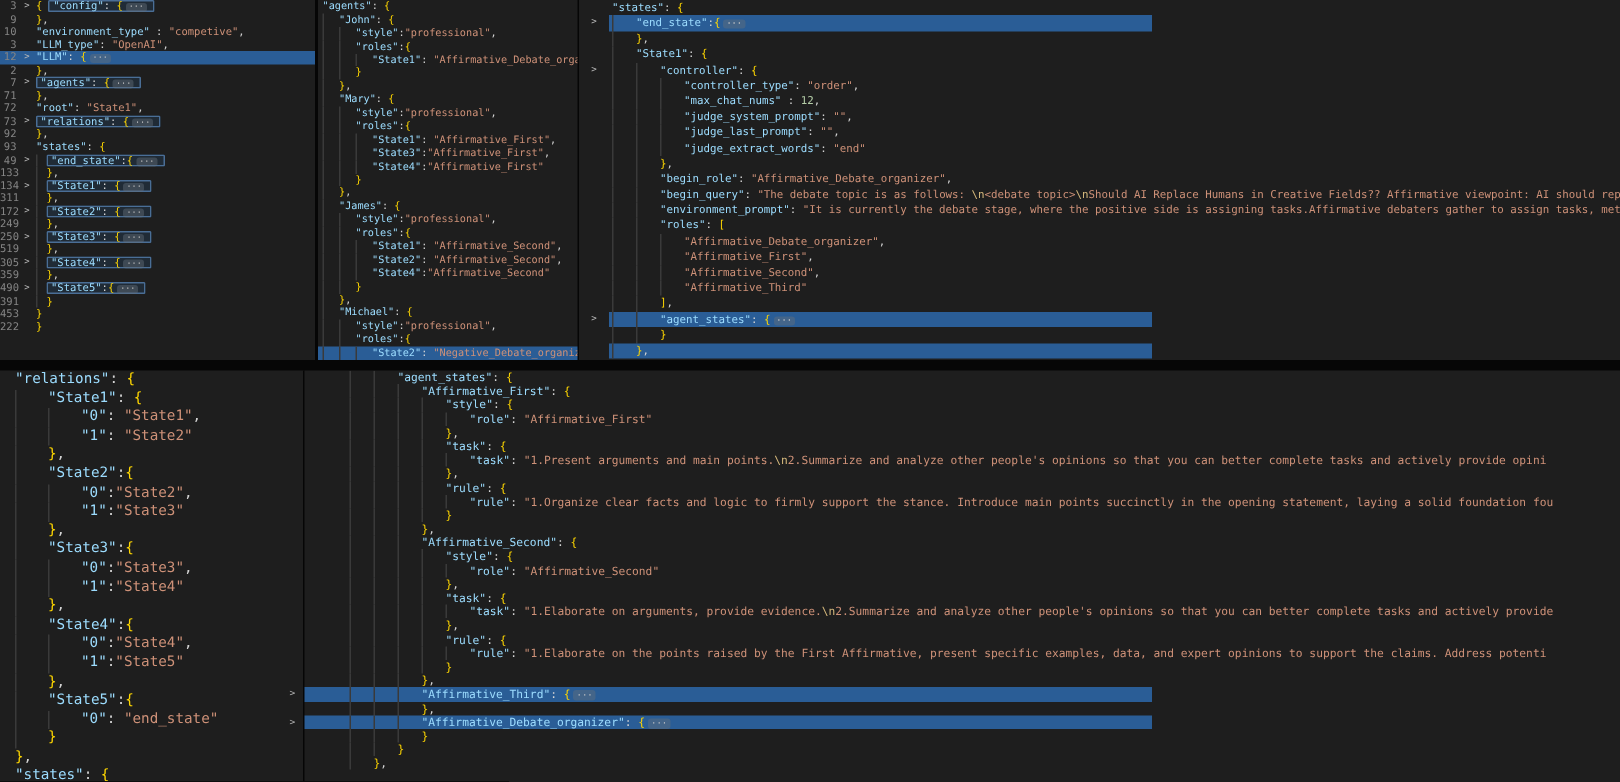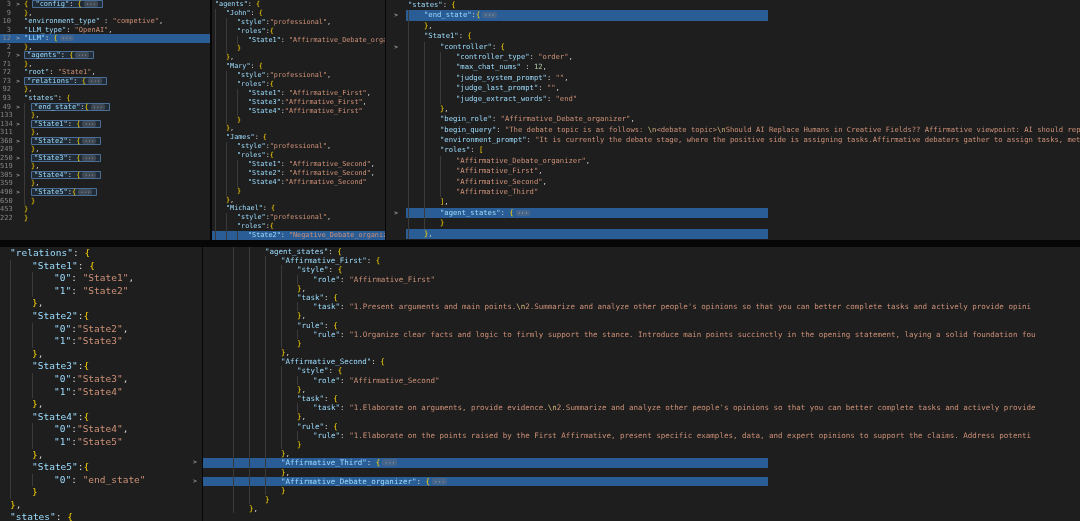--- a/index.html
+++ b/index.html
@@ -71,28 +71,28 @@
         <div class="row"><span class="ln">7</span><span class="fold">&gt;</span><span class="pad"></span><span class="content"><span class="foldbox"><span class="t-k">"agents"</span><span class="t-p">: </span><span class="t-b">{</span><span class="t-e">···</span></span></span></div>
         <div class="row"><span class="ln">71</span><span class="fold"></span><span class="pad"></span><span class="content"><span class="t-b">}</span><span class="t-p">,</span></span></div>
         <div class="row"><span class="ln">72</span><span class="fold"></span><span class="pad"></span><span class="content"><span class="t-k">"root"</span><span class="t-p">: </span><span class="t-s">"State1"</span><span class="t-p">,</span></span></div>
         <div class="row"><span class="ln">73</span><span class="fold">&gt;</span><span class="pad"></span><span class="content"><span class="foldbox"><span class="t-k">"relations"</span><span class="t-p">: </span><span class="t-b">{</span><span class="t-e">···</span></span></span></div>
         <div class="row"><span class="ln">92</span><span class="fold"></span><span class="pad"></span><span class="content"><span class="t-b">}</span><span class="t-p">,</span></span></div>
         <div class="row"><span class="ln">93</span><span class="fold"></span><span class="pad"></span><span class="content"><span class="t-k">"states"</span><span class="t-p">: </span><span class="t-b">{</span></span></div>
         <div class="row"><span class="ln">49</span><span class="fold">&gt;</span><span class="pad"></span><span class="ind"></span><span class="content"><span class="foldbox"><span class="t-k">"end_state"</span><span class="t-p">:</span><span class="t-b">{</span><span class="t-e">···</span></span></span></div>
         <div class="row"><span class="ln">133</span><span class="fold"></span><span class="pad"></span><span class="ind"></span><span class="content"><span class="t-b">}</span><span class="t-p">,</span></span></div>
         <div class="row"><span class="ln">134</span><span class="fold">&gt;</span><span class="pad"></span><span class="ind"></span><span class="content"><span class="foldbox"><span class="t-k">"State1"</span><span class="t-p">: </span><span class="t-b">{</span><span class="t-e">···</span></span></span></div>
         <div class="row"><span class="ln">311</span><span class="fold"></span><span class="pad"></span><span class="ind"></span><span class="content"><span class="t-b">}</span><span class="t-p">,</span></span></div>
-        <div class="row"><span class="ln">368</span><span class="fold">&gt;</span><span class="pad"></span><span class="ind"></span><span class="content"><span class="foldbox"><span class="t-k">"State2"</span><span class="t-p">: </span><span class="t-b">{</span><span class="t-e">···</span></span></span></div>
+        <div class="row"><span class="ln">172</span><span class="fold">&gt;</span><span class="pad"></span><span class="ind"></span><span class="content"><span class="foldbox"><span class="t-k">"State2"</span><span class="t-p">: </span><span class="t-b">{</span><span class="t-e">···</span></span></span></div>
         <div class="row"><span class="ln">249</span><span class="fold"></span><span class="pad"></span><span class="ind"></span><span class="content"><span class="t-b">}</span><span class="t-p">,</span></span></div>
         <div class="row"><span class="ln">250</span><span class="fold">&gt;</span><span class="pad"></span><span class="ind"></span><span class="content"><span class="foldbox"><span class="t-k">"State3"</span><span class="t-p">: </span><span class="t-b">{</span><span class="t-e">···</span></span></span></div>
         <div class="row"><span class="ln">519</span><span class="fold"></span><span class="pad"></span><span class="ind"></span><span class="content"><span class="t-b">}</span><span class="t-p">,</span></span></div>
         <div class="row"><span class="ln">305</span><span class="fold">&gt;</span><span class="pad"></span><span class="ind"></span><span class="content"><span class="foldbox"><span class="t-k">"State4"</span><span class="t-p">: </span><span class="t-b">{</span><span class="t-e">···</span></span></span></div>
         <div class="row"><span class="ln">359</span><span class="fold"></span><span class="pad"></span><span class="ind"></span><span class="content"><span class="t-b">}</span><span class="t-p">,</span></span></div>
         <div class="row"><span class="ln">490</span><span class="fold">&gt;</span><span class="pad"></span><span class="ind"></span><span class="content"><span class="foldbox"><span class="t-k">"State5"</span><span class="t-p">:</span><span class="t-b">{</span><span class="t-e">···</span></span></span></div>
-        <div class="row"><span class="ln">650</span><span class="fold"></span><span class="pad"></span><span class="ind"></span><span class="content"><span class="t-b">}</span></span></div>
+        <div class="row"><span class="ln">391</span><span class="fold"></span><span class="pad"></span><span class="ind"></span><span class="content"><span class="t-b">}</span></span></div>
         <div class="row"><span class="ln">453</span><span class="fold"></span><span class="pad"></span><span class="content"><span class="t-b">}</span></span></div>
         <div class="row"><span class="ln">222</span><span class="fold"></span><span class="pad"></span><span class="content"><span class="t-b">}</span></span></div>
       </div>
   </section>
 
   <section class="panel" id="p-tm">
     <div class="lines">
         <div class="row"><span class="pad"></span><span class="content"><span class="t-k">"agents"</span><span class="t-p">: </span><span class="t-b">{</span></span></div>
         <div class="row"><span class="pad"></span><span class="ind"></span><span class="content"><span class="t-k">"John"</span><span class="t-p">: </span><span class="t-b">{</span></span></div>
         <div class="row"><span class="pad"></span><span class="ind"></span><span class="ind"></span><span class="content"><span class="t-k">"style"</span><span class="t-p">:</span><span class="t-s">"professional"</span><span class="t-p">,</span></span></div>

